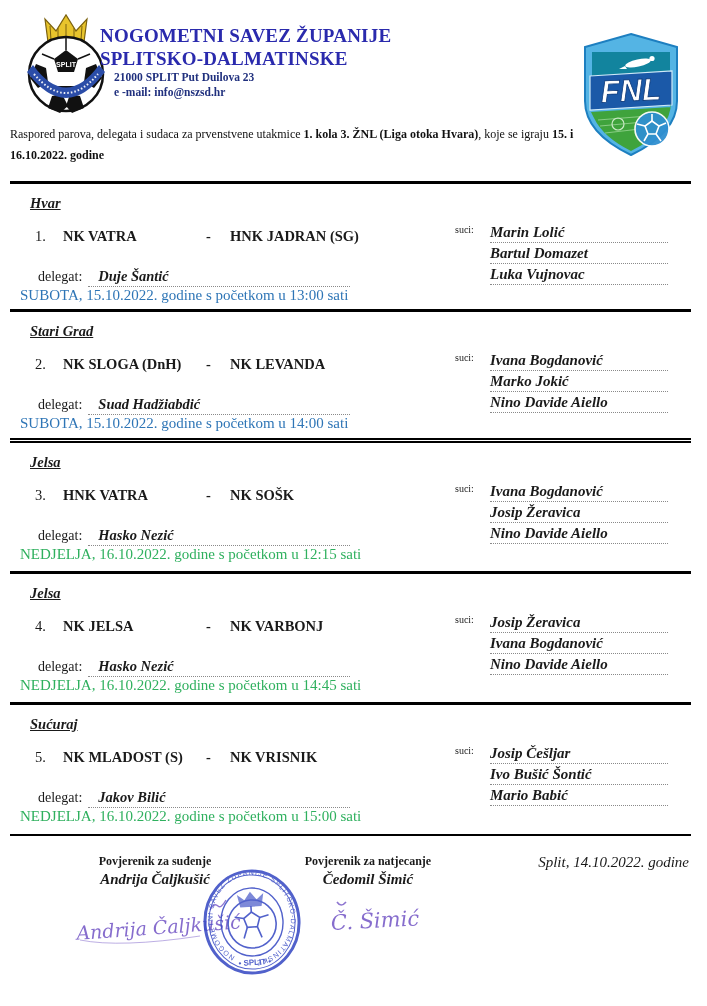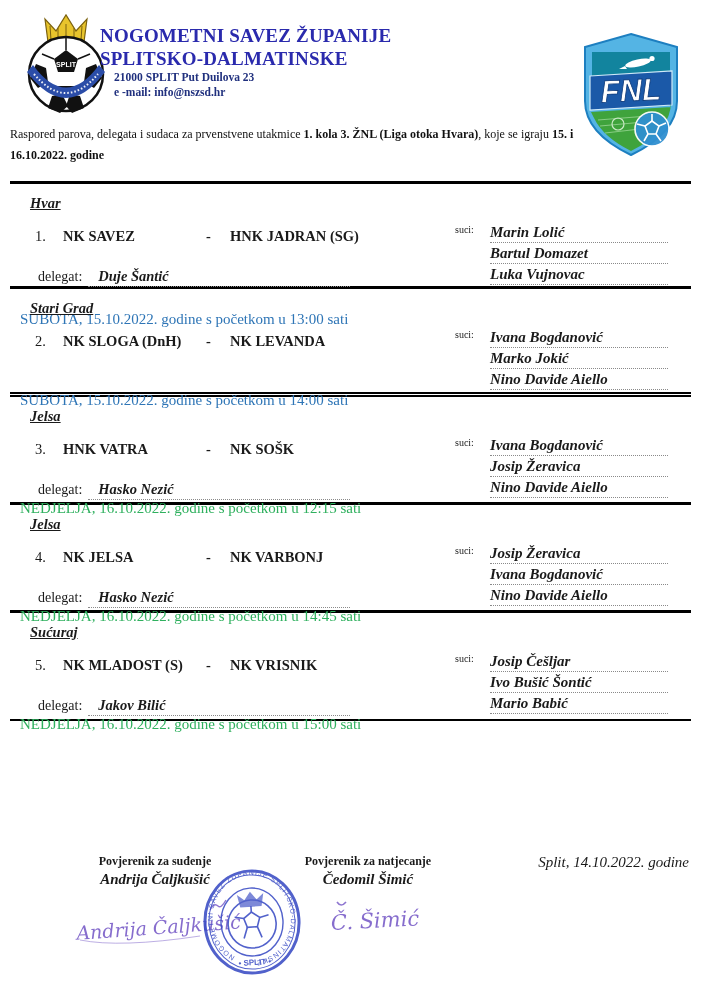--- a/index.html
+++ b/index.html
@@ -15,21 +15,21 @@
   .header { position:relative; height:178px; }
   .crest { position:absolute; left:24px; top:12px; }
   .orgblock { position:absolute; left:100px; top:24px; }
   .org-line { font-size:19px; font-weight:bold; color:#2a2aad; line-height:23px; letter-spacing:.2px; }
   .org-sub  { font-size:11.5px; font-weight:bold; color:#20307e; margin-left:14px; line-height:15px; }
   .fnl { position:absolute; left:578px; top:32px; }
   .intro { position:absolute; left:10px; top:124px; width:575px; font-size:12px; line-height:21px; color:#111; }
   .intro b { font-weight:bold; }
   
   .sheet { position:absolute; left:10px; top:181px; width:681px; }
-  .match-block { position:relative; height:108px; border-bottom:3px solid #000; }
+  .match-block { position:relative; height:131px; border-bottom:3px solid #000; }
   .match-block.first { border-top:3px solid #000; }
   .match-block.double-bottom { border-bottom:5px double #000; }
   .match-block.thin-bottom { border-bottom:2px solid #000; }
   .venue { position:absolute; left:20px; top:11px; font-size:14.5px; font-weight:bold; font-style:italic; text-decoration:underline; }
   .match-row { position:absolute; left:25px; top:44px; font-size:14.5px; white-space:nowrap; }
   .match-no { display:inline-block; width:28px; }
   .home-team { display:inline-block; width:143px; font-weight:bold; }
   .team-sep { display:inline-block; width:24px; font-weight:bold; text-align:left; }
   .away-team { display:inline-block; font-weight:bold;text-align:center; }
   .suci-label { position:absolute; left:445px; top:40px; font-size:10px; }
@@ -109,44 +109,47 @@
   </svg>
 
   <div class="intro"><span>Raspored parova, delegata i sudaca za prvenstvene utakmice </span><b>1. kola 3. ŽNL (Liga otoka Hvara)</b><span>, koje se igraju </span><b>15. i 16.10.2022. godine</b></div>
 </div>
 
 <div class="sheet">
 
   <section class="match-block first">
     <div class="venue">Hvar</div>
     <div class="match-row">
-      <span class="match-no">1.</span><span class="home-team">NK SAVEZ</span><span class="team-sep">-</span><span class="away-team">HNK JADRAN (SG)</span>
+      <span class="match-no">1.</span><span class="home-team">NK VATRA</span><span class="team-sep">-</span><span class="away-team">HNK JADRAN (SG)</span>
     </div>
     <div class="suci-label">suci:</div>
     <div class="refs">
       <div class="ref-row">Marin Lolić</div>
       <div class="ref-row">Bartul Domazet</div>
       <div class="ref-row">Luka Vujnovac</div>
     </div>
     <div class="delegat-row">
       <span>delegat:</span><span class="delegat-name">Duje Šantić</span>
     </div>
-    <div class="schedule" style="color: rgb(46, 117, 182); margin-top: 24px;">SUBOTA, 15.10.2022. godine s početkom u 13:00 sati</div>
+    <div class="schedule" style="color: rgb(46, 117, 182);">SUBOTA, 15.10.2022. godine s početkom u 13:00 sati</div>
   </section>
 
   <section class="match-block double-bottom">
     <div class="venue">Stari Grad</div>
     <div class="match-row">
       <span class="match-no">2.</span><span class="home-team">NK SLOGA (DnH)</span><span class="team-sep">-</span><span class="away-team">NK LEVANDA</span>
     </div>
     <div class="suci-label">suci:</div>
     <div class="refs">
       <div class="ref-row">Ivana Bogdanović</div>
       <div class="ref-row">Marko Jokić</div>
       <div class="ref-row">Nino Davide Aiello</div>
+    </div>
+    <div class="delegat-row">
+      <span>delegat:</span><span class="delegat-name">Suad Hadžiabdić</span>
     </div>
     <div class="schedule" style="color: rgb(46, 117, 182);">SUBOTA, 15.10.2022. godine s početkom u 14:00 sati</div>
   </section>
 
   <section class="match-block">
     <div class="venue">Jelsa</div>
     <div class="match-row">
       <span class="match-no">3.</span><span class="home-team">HNK VATRA</span><span class="team-sep">-</span><span class="away-team">NK SOŠK</span>
     </div>
     <div class="suci-label">suci:</div>

